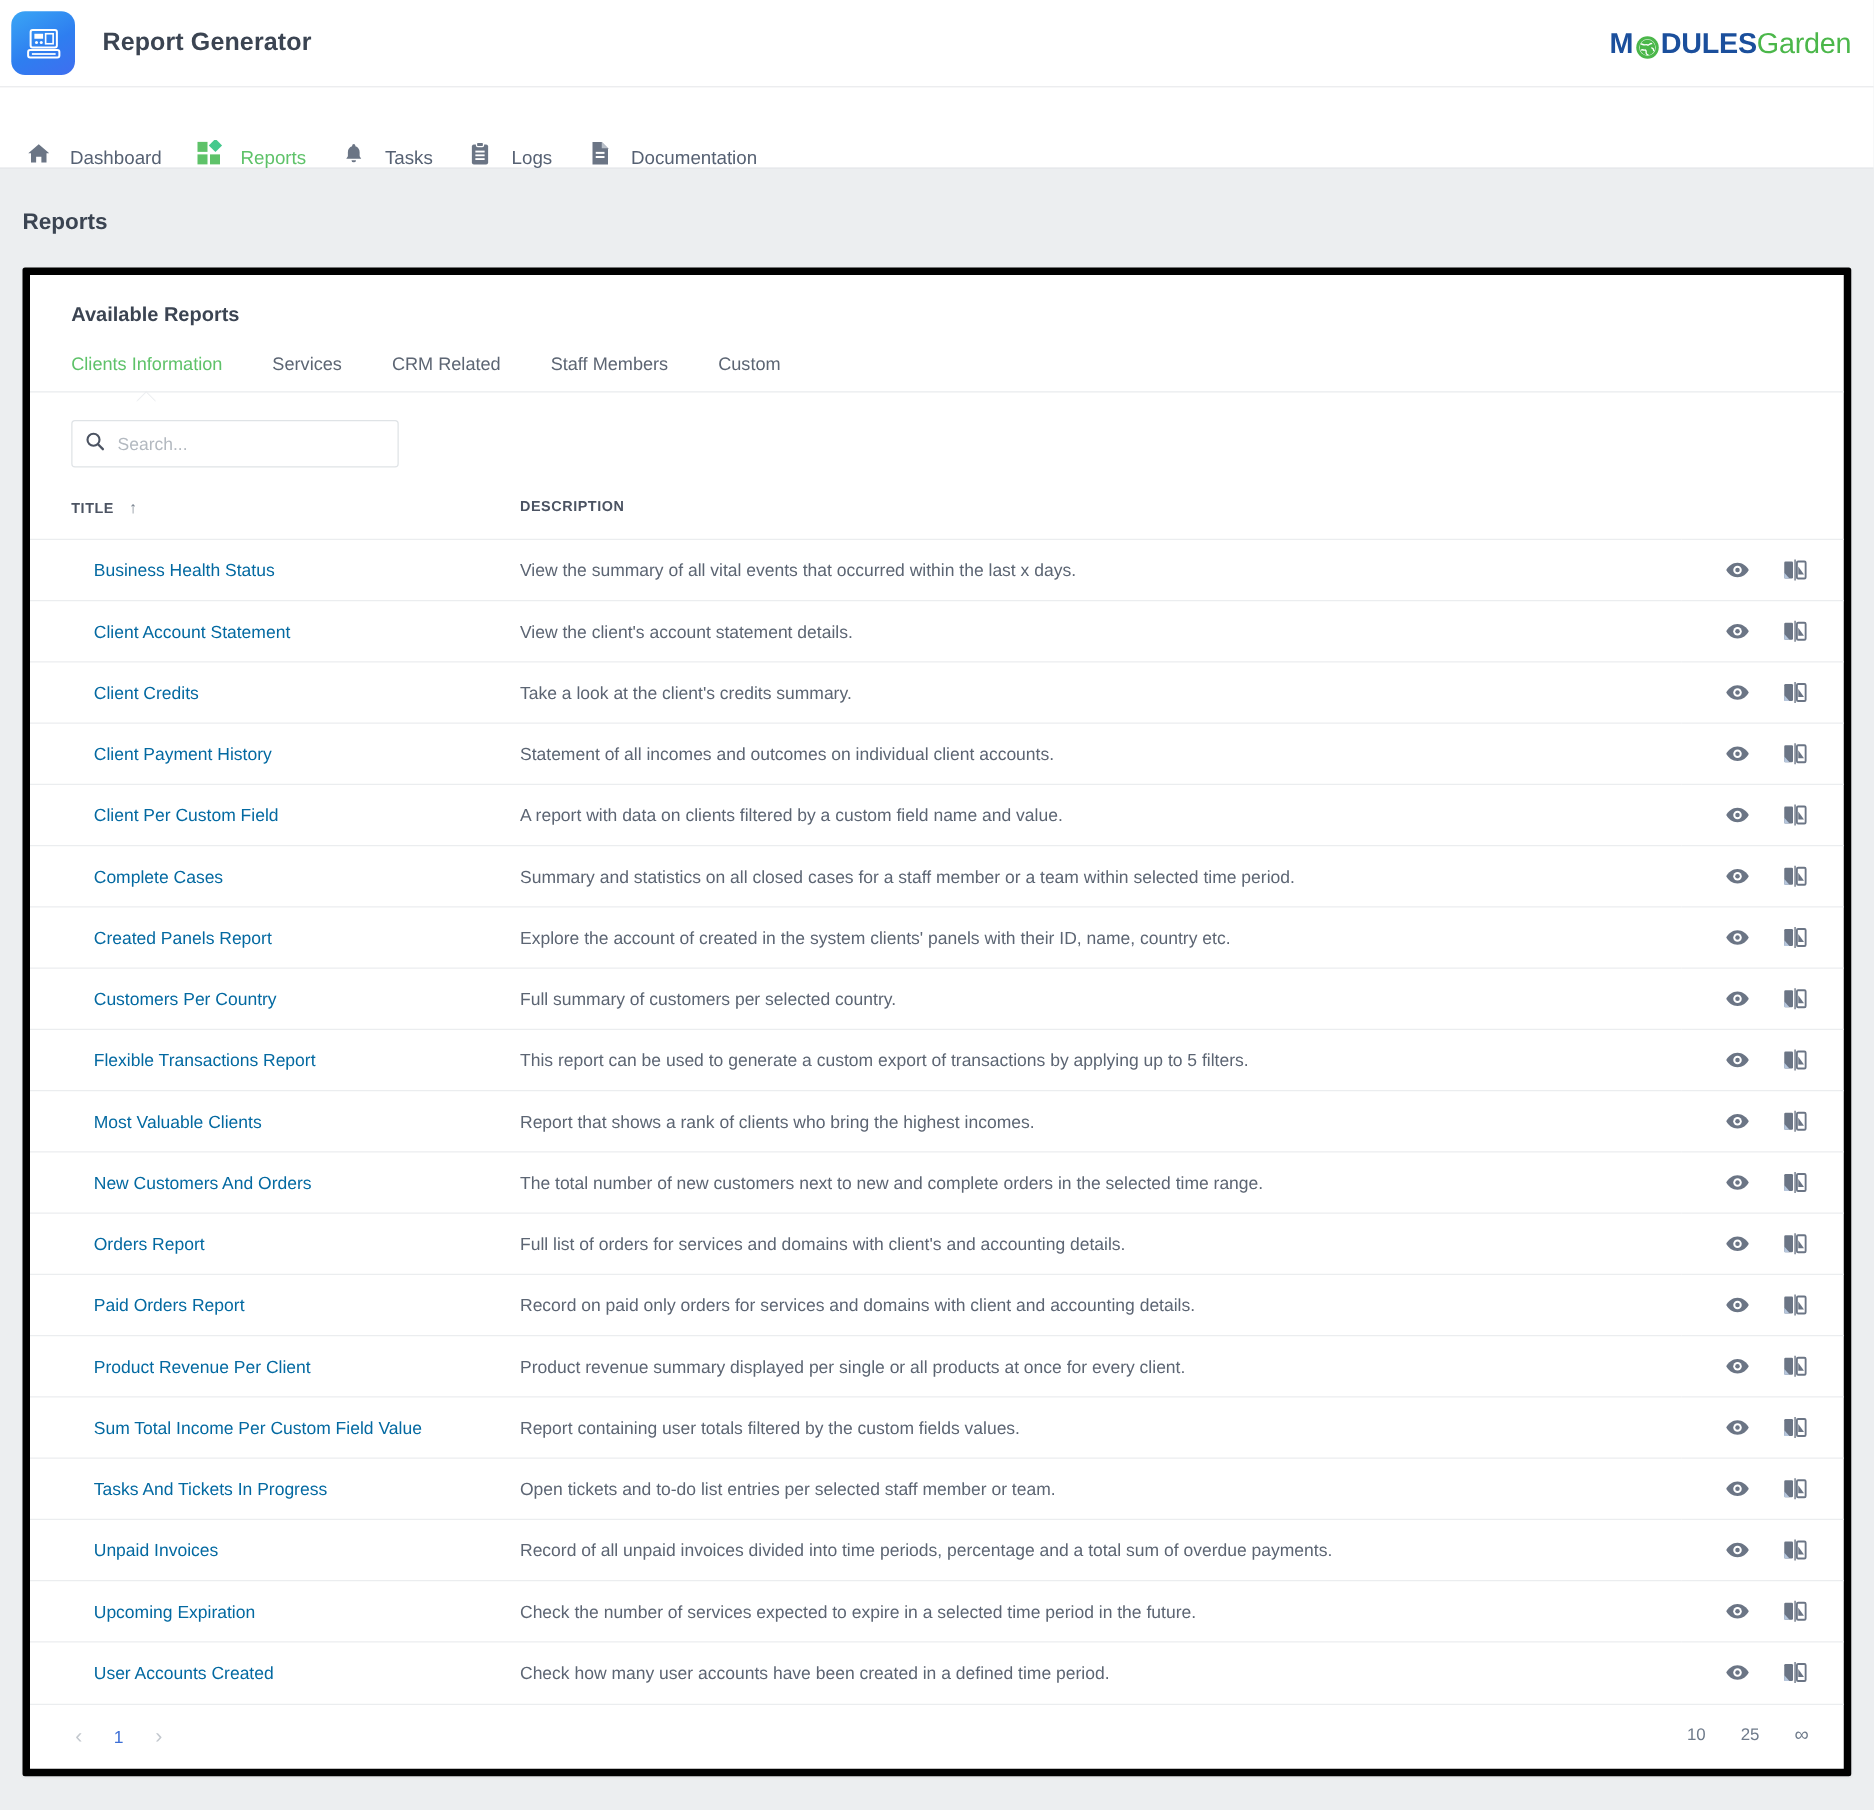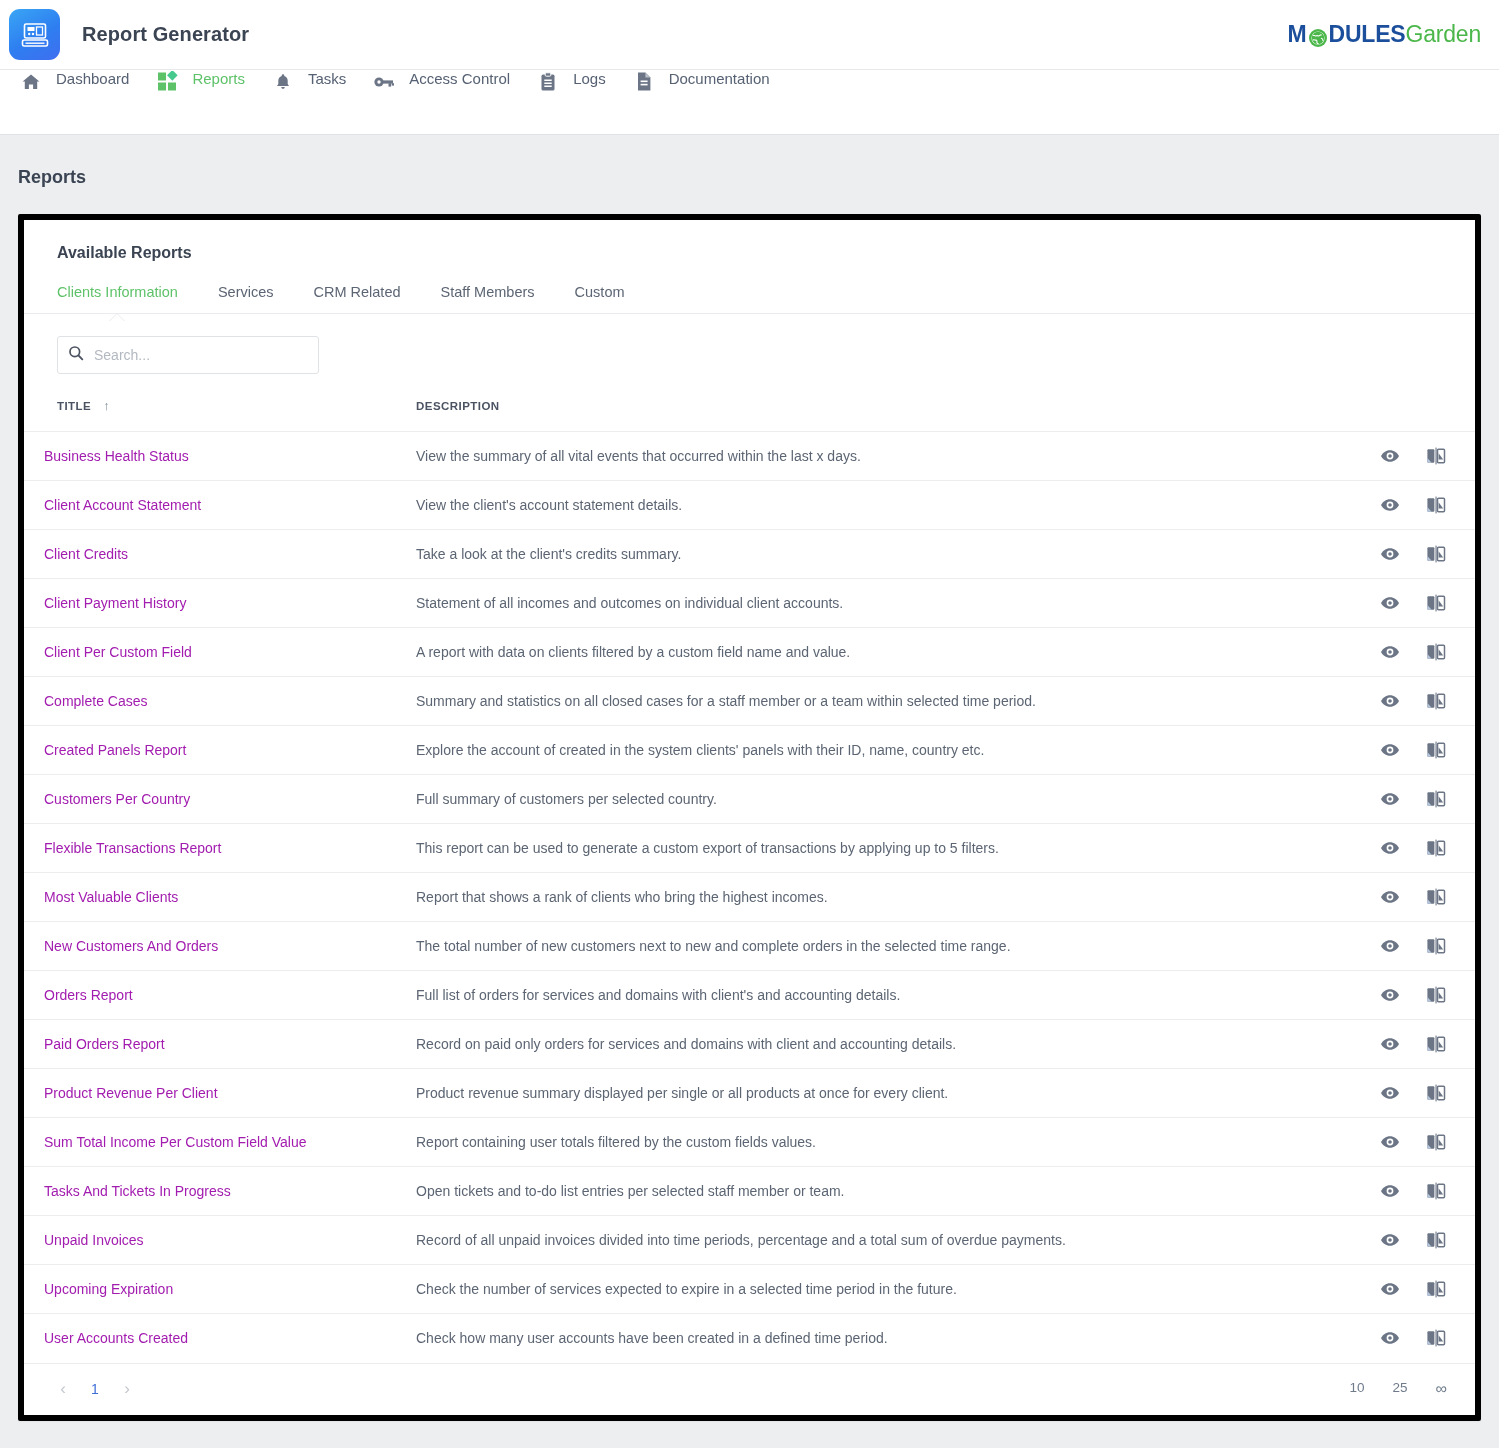--- a/index.html
+++ b/index.html
@@ -54,21 +54,21 @@
     height: 65px;
     background: #ffffff;
     border-bottom: 1px solid #dfe2e5;
     display: flex;
     align-items: center;
     padding-left: 6px;
     flex: 0 0 65px;
     position: relative;
   }
   .nav-item {
-    display: flex; align-items: flex-start;
+    display: flex; align-items: flex-end;
     height: 65px;
     padding: 0 13px;
     color: #566173;
     font-size: 15px;
     cursor: pointer;
     position: relative;
   }
   .nav-item .nav-ico {
     width: 24px; height: 24px;
     display: flex; align-items: center; justify-content: center;
@@ -162,21 +162,21 @@
   table.rpt th.c-desc { }
   table.rpt th.c-act { width: 130px; }
   .sort-arrow { display: inline-block; margin-left: 12px; color: #7d8793; font-size: 13px; font-weight: normal; }
   table.rpt td {
     border-top: 1px solid #ebedef;
     font-size: 14px;
     color: #5c6573;
     height: 49px;
     vertical-align: middle;
   }
-  table.rpt td.c-title { padding-left: 20px; color: #a21caf; }
+  table.rpt td.c-title { padding-left: 51px; color: #0369a1; }
   table.rpt td.c-act { text-align: right; padding-right: 24px; white-space: nowrap; }
   .act-btn {
     display: inline-flex; align-items: center; justify-content: center;
     width: 30px; height: 30px; cursor: pointer; vertical-align: middle;
   }
   .act-btn + .act-btn { margin-left: 16px; }
 
   
   .pager {
     display: flex; align-items: center;
@@ -262,32 +262,20 @@
     <div class="nav-item">
       <span class="nav-ico">
         <svg width="20" height="20" viewBox="0 0 20 20" fill="#6b7585">
           <path d="M10 2.2a1.3 1.3 0 0 1 1.3 1.3v.5c2.1.6 3.4 2.4 3.4 4.7v3.3l1.3 2H4l1.3-2V8.7c0-2.3 1.3-4.1 3.4-4.7v-.5A1.3 1.3 0 0 1 10 2.2z"></path>
           <path d="M8.2 15.1a1.8 1.8 0 0 0 3.6 0z"></path>
         </svg>
       </span>
       <span>Tasks</span>
     </div>
 
-    <div class="nav-item">
-      <span class="nav-ico">
-        <svg width="22" height="20" viewBox="0 0 22 20" fill="#6b7585">
-          <circle cx="6" cy="10" r="4.6"></circle>
-          <circle cx="6" cy="10" r="1.7" fill="#ffffff"></circle>
-          <rect x="9" y="8.4" width="11" height="3.2"></rect>
-          <rect x="15.5" y="11.2" width="2.6" height="3.4"></rect>
-          <rect x="18.7" y="11.2" width="2.3" height="2.4"></rect>
-        </svg>
-      </span>
-      <span>Access Control</span>
-    </div>
 
     <div class="nav-item">
       <span class="nav-ico">
         <svg width="18" height="20" viewBox="0 0 18 20" fill="#6b7585">
           <rect x="2.5" y="2.6" width="13" height="16" rx="1.6"></rect>
           <rect x="6.2" y="0.8" width="5.6" height="3.4" rx="1" fill="#6b7585" stroke="#ffffff" stroke-width="1"></rect>
           <rect x="5.3" y="7.5" width="7.4" height="1.5" fill="#ffffff"></rect>
           <rect x="5.3" y="10.5" width="7.4" height="1.5" fill="#ffffff"></rect>
           <rect x="5.3" y="13.5" width="7.4" height="1.5" fill="#ffffff"></rect>
         </svg>

